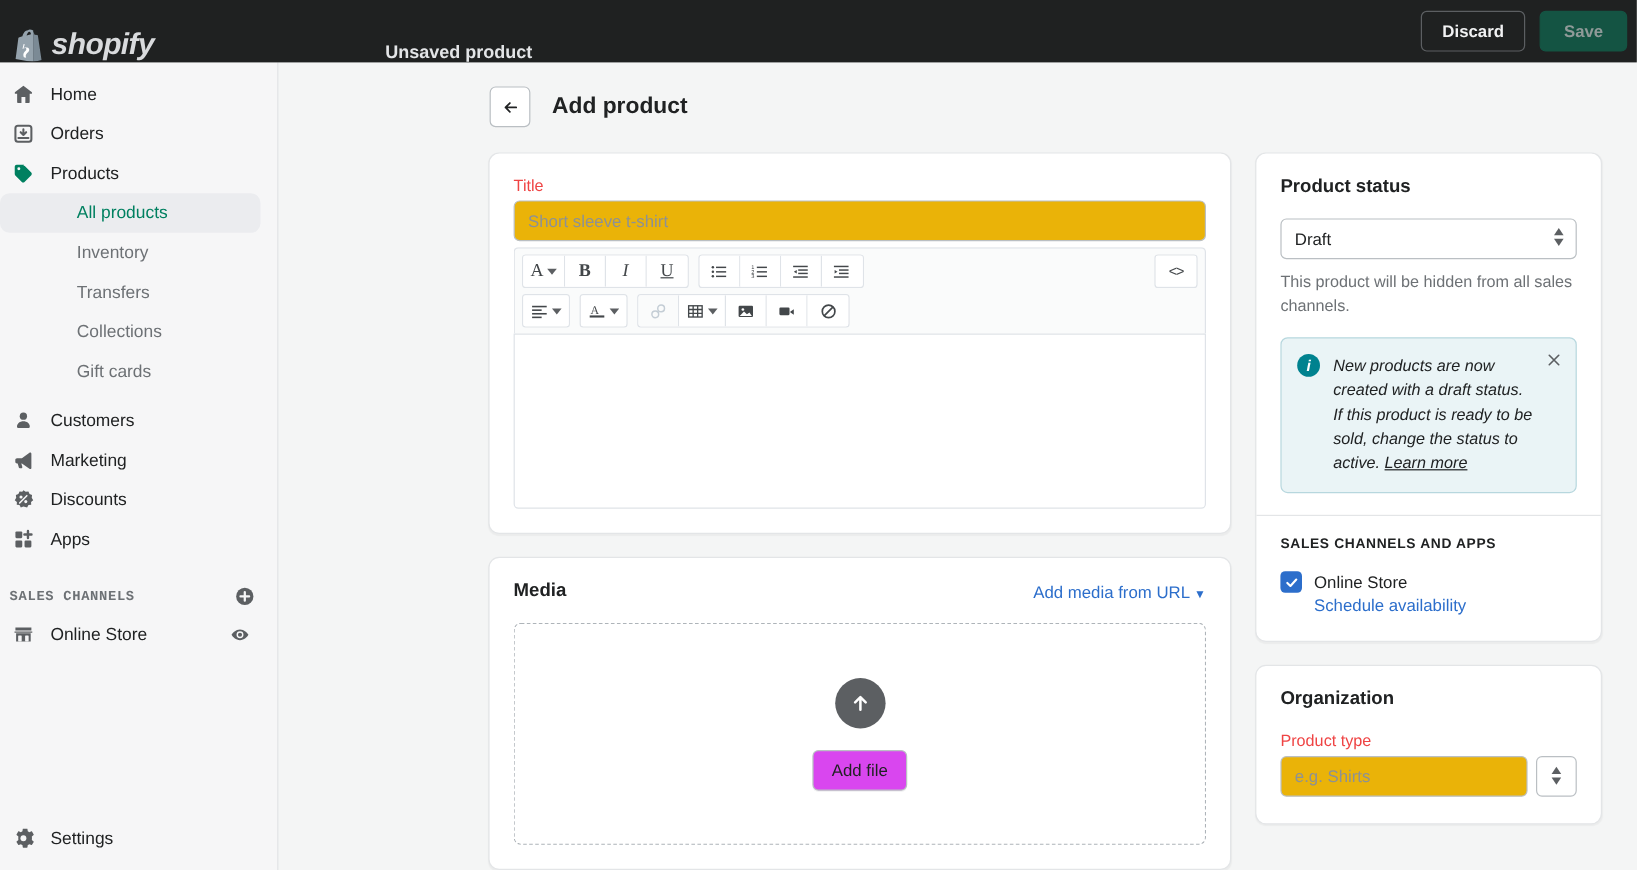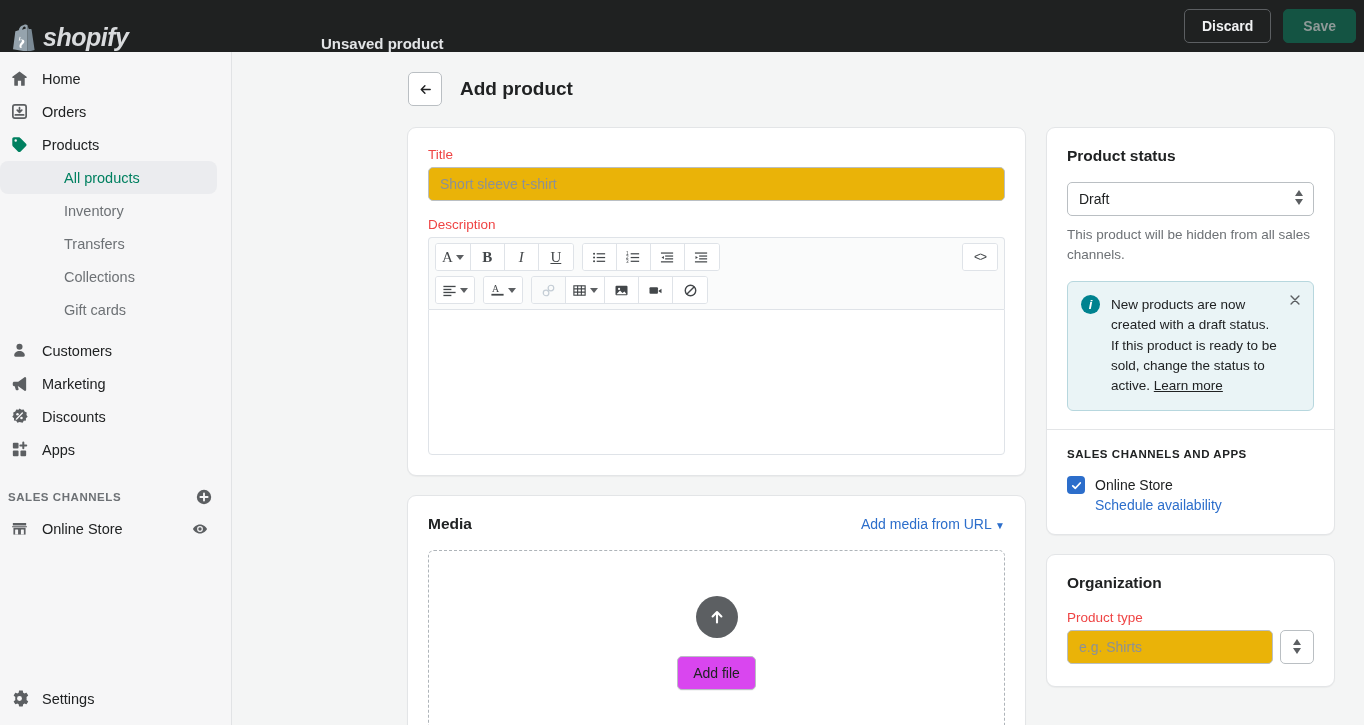--- a/index.html
+++ b/index.html
@@ -51,21 +51,21 @@
     cursor: pointer;
   }
   .nav-item .ico { width: 26px; display: flex; align-items: center; justify-content: flex-start; color: #5c5f62; }
   .nav-label { font-size: 14.5px; color: #202223; margin-left: 6px; }
   .subnav .nav-label { color: #6d7175; margin-left: 32px; font-size: 14.5px; }
   .subnav { height: 33px; display: flex; align-items: center; margin: 0 14px 0 0; border-radius: 8px; cursor: pointer; padding-left: 32px; }
   .subnav.active { background: #ebecef; }
   .subnav.active .nav-label { color: #008060; font-weight: 400; }
   .section-head {
     display: flex; align-items: center; justify-content: space-between;
-    padding: 0 18px 0 8px; height: 30px; margin-top: 16px;
+    padding: 0 18px 0 8px; height: 30px; margin-top: 16px; font-family: Liberation Mono, monospace;
   }
   .section-title { font-size: 11.5px; color: #6d7175; font-weight: 700; letter-spacing: .55px; }
   .settings-row { position: absolute; bottom: 10px; left: 0; width: 232px; }
 
   svg { display: block; }
 
   
   .main {
     position: absolute; top: 52px; left: 232px;
     width: 1132px; height: 673px;
@@ -158,21 +158,21 @@
   .banner {
     margin-top: 17px; background: #eaf4f6; border: 1px solid #b7d7de;
     border-radius: 6px; padding: 13px 12px 14px 13px; display: flex; gap: 11px;
     position: relative;
   }
   .info-dot {
     width: 19px; height: 19px; border-radius: 50%; background: #00828f;
     color: #fff; font-size: 13px; font-weight: 700; font-style: italic;
     display: flex; align-items: center; justify-content: center; flex: 0 0 19px;
   }
-  .banner-text { font-size: 13.5px; color: #202223; line-height: 1.5; max-width: 168px; }
+  .banner-text { font-size: 13.5px; color: #202223; line-height: 1.5; max-width: 168px; font-style: italic; }
   .banner-close { position: absolute; right: 11px; top: 11px; cursor: pointer; color: #5c5f62; font-size: 15px; }
 
   .card-divider { border-top: 1px solid #e3e5e7; }
   .subhead { font-size: 11.5px; font-weight: 700; letter-spacing: .55px; color: #202223; }
   .check-row { display: flex; align-items: center; gap: 10px; margin-top: 16px; }
   .checkbox {
     width: 18px; height: 18px; border-radius: 4px; background: #2c6ecb;
     display: flex; align-items: center; justify-content: center;
     cursor: pointer;
   }
@@ -359,21 +359,20 @@
 
   <div class="columns">
 
     <div class="col-left">
 
       <div class="card">
         <div class="card-pad">
           <div class="field-label">Title</div>
           <input class="text-input" type="text" placeholder="Short sleeve t-shirt" style="">
 
-          <div class="field-label" style="margin-top:16px">Description</div>
 
           <div class="editor">
             <div class="editor-toolbar">
 
               <div class="tb-row">
                 <div class="tb-group">
                   <div class="tb-btn">
                     <span style="font-family:'Liberation Serif',serif;font-size:15px">A</span>
                     <span class="caret"></span>
                   </div>

